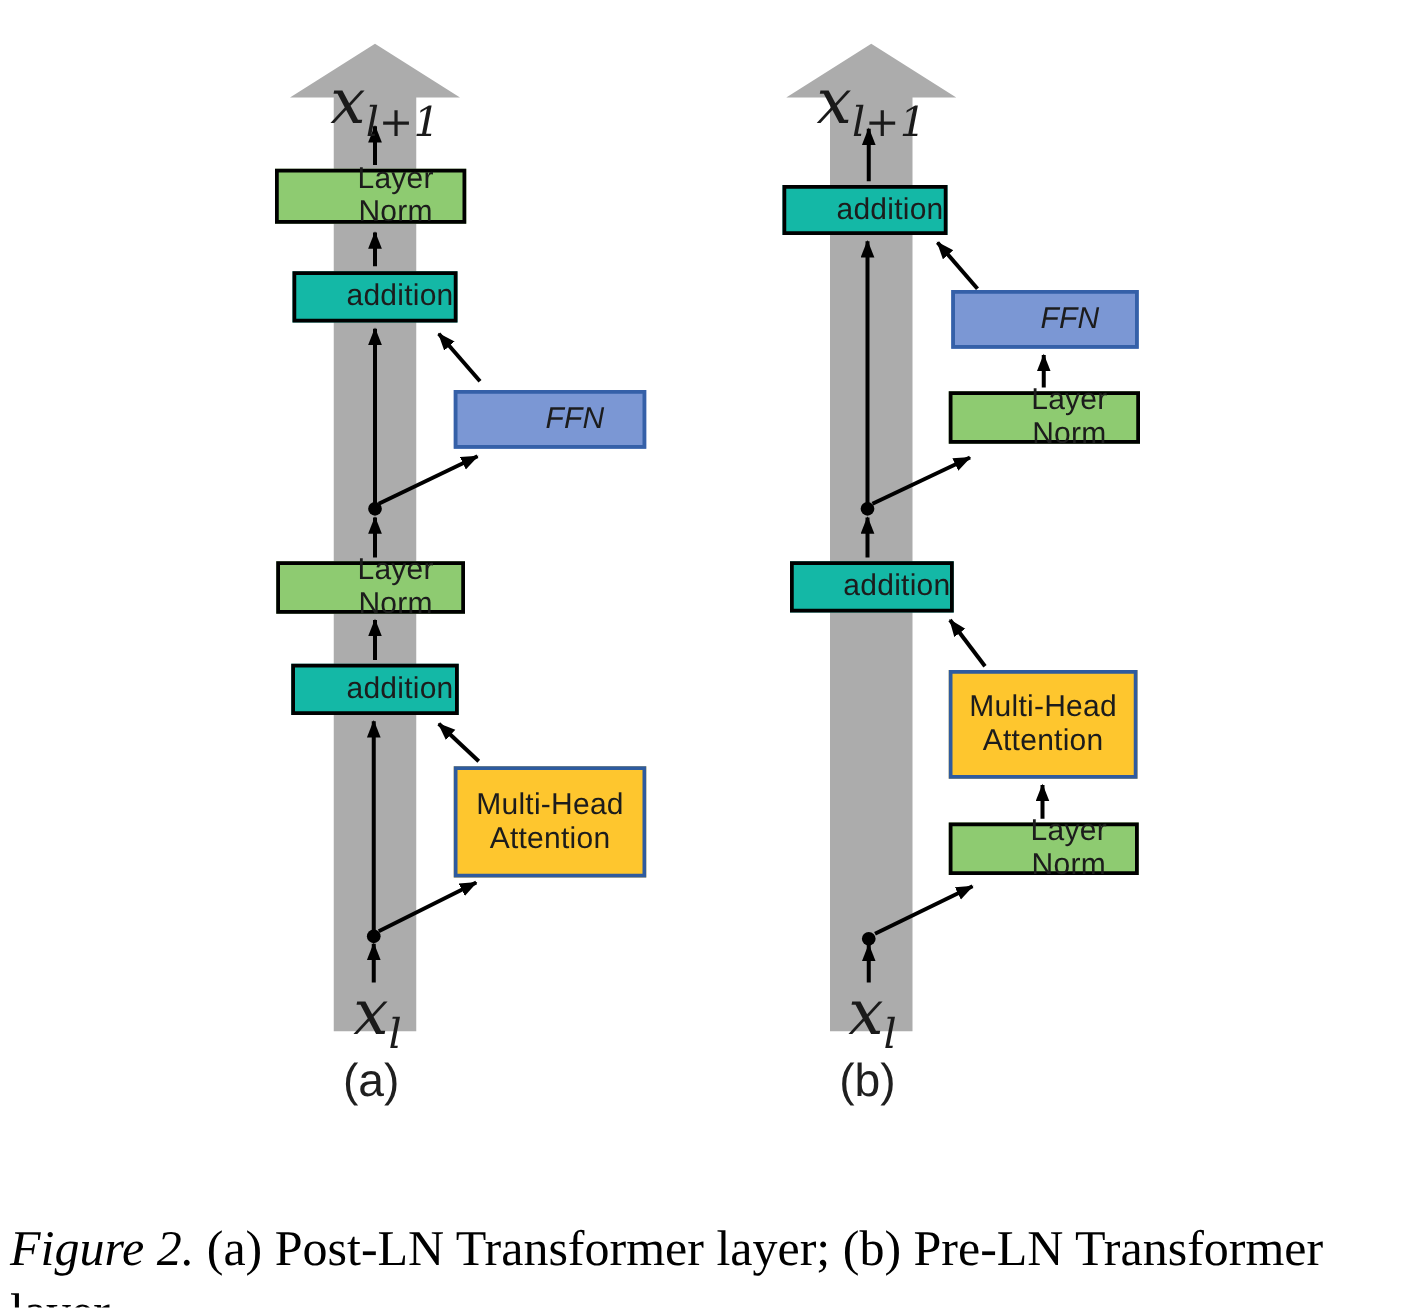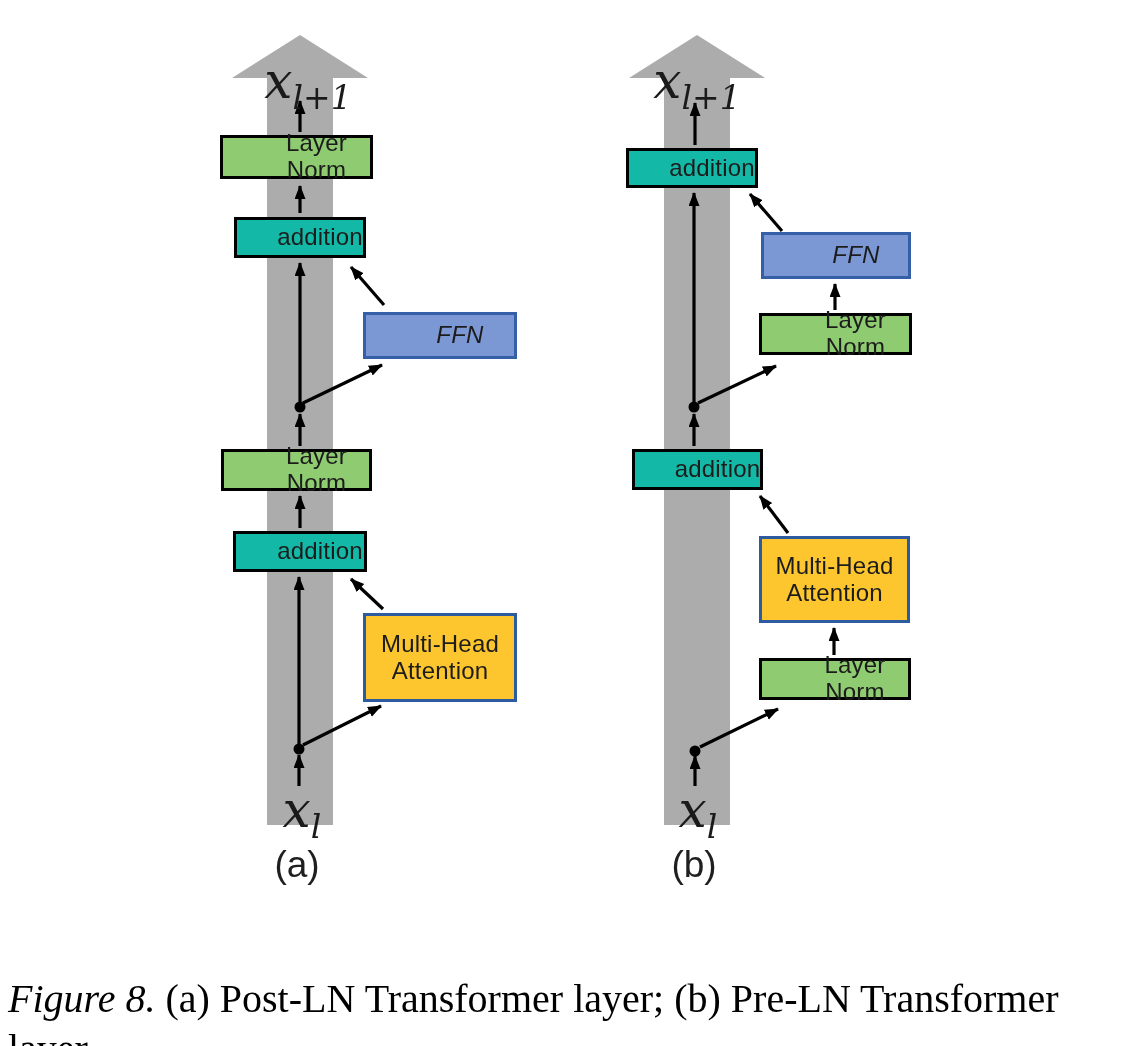--- a/index.html
+++ b/index.html
@@ -99,15 +99,15 @@
   <div class="math" style="left:252px; top:781px; width:100px;">
     <span>x</span><sub>l</sub>
   </div>
   <div class="math" style="left:648px; top:781px; width:100px;">
     <span>x</span><sub>l</sub>
   </div>
 
   <div class="panel-label" style="left:247px; top:844px; width:100px;">(a)</div>
   <div class="panel-label" style="left:644px; top:844px; width:100px;">(b)</div>
 
-  <p class="caption"><i>Figure 8.</i><span> (a) Post-LN Transformer layer; (b) Pre-LN Transformer</span><br><span>layer.</span></p>
+  <p class="caption"><i>Figure 2.</i><span> (a) Post-LN Transformer layer; (b) Pre-LN Transformer</span><br><span>layer.</span></p>
 
 </div>
 
 </body></html>

